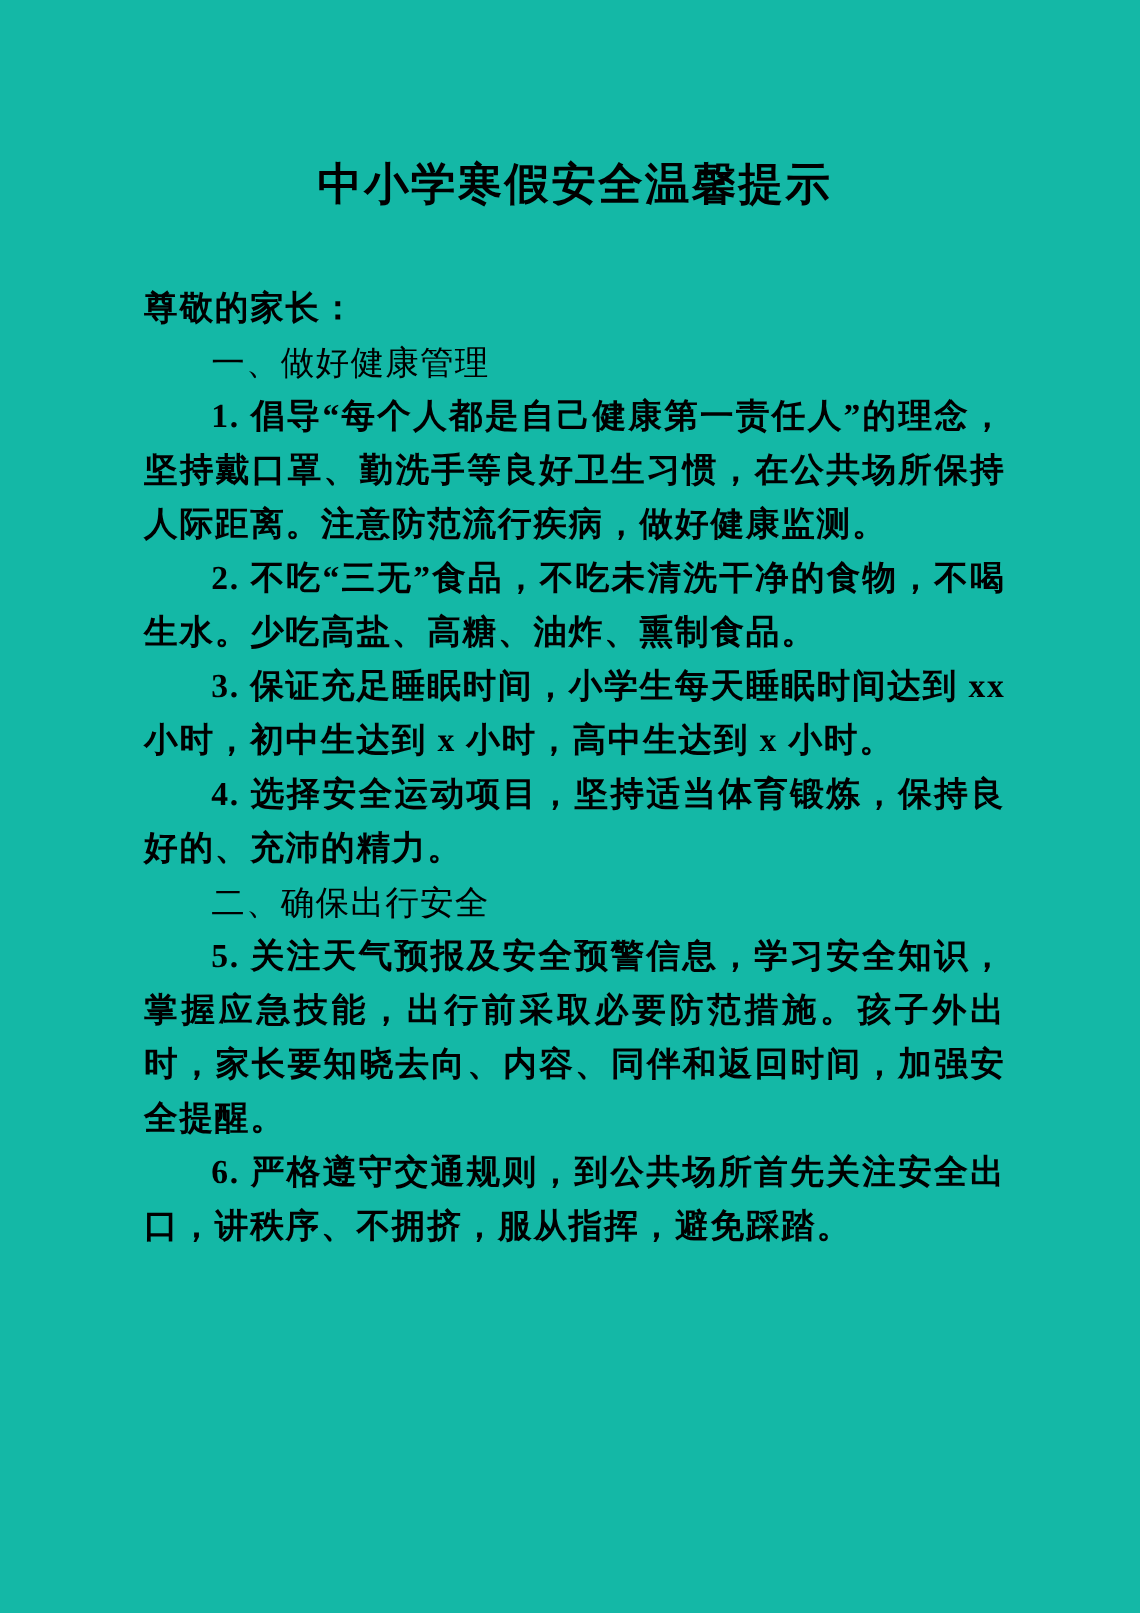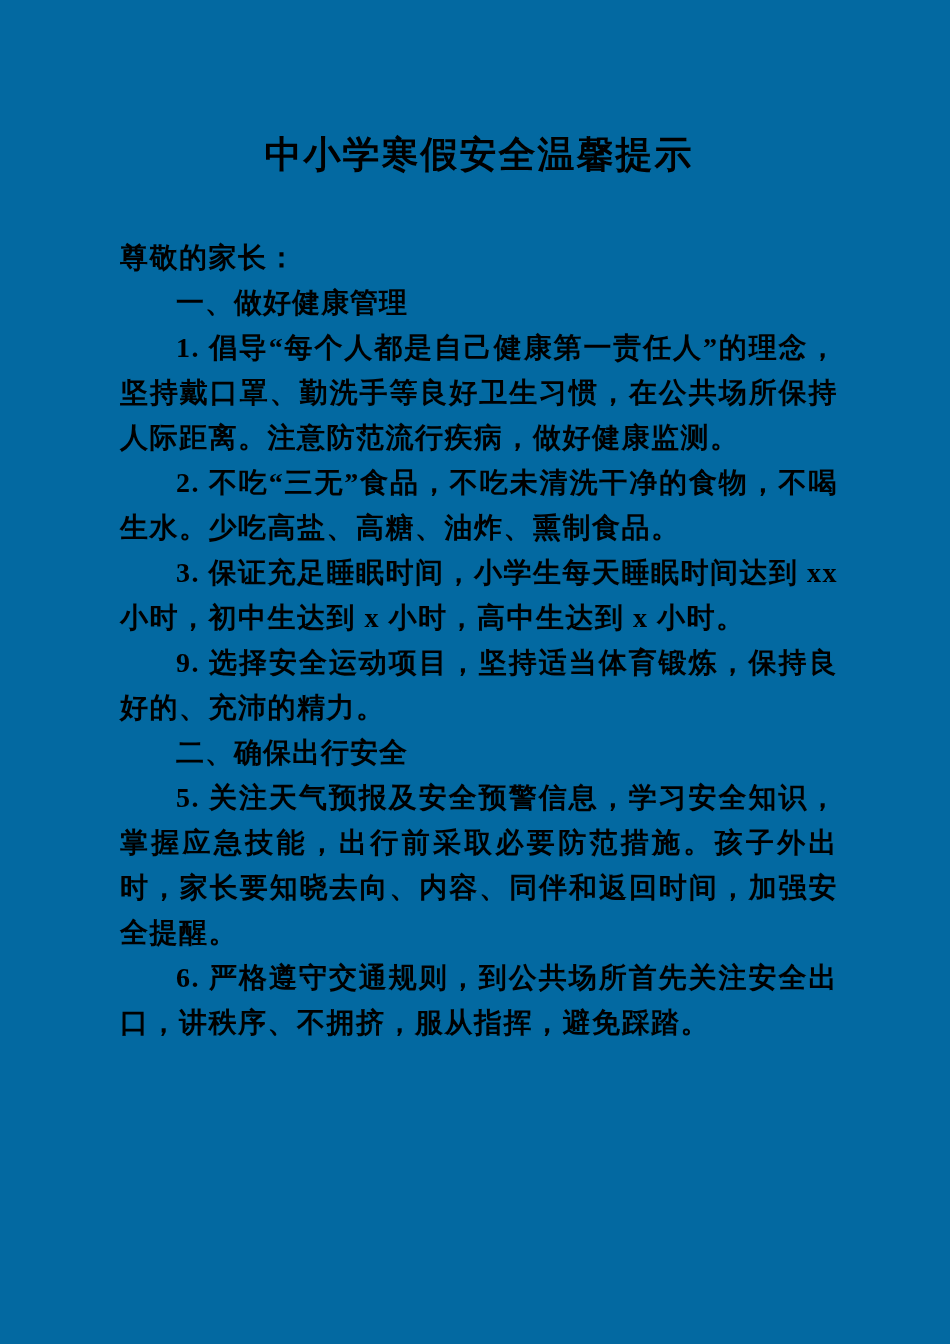--- a/index.html
+++ b/index.html
@@ -5,21 +5,21 @@
   html, body {
     margin: 0;
     padding: 0;
     background: #ffffff;
   }
   .page {
     position: relative;
     width: 950px;
     height: 1344px;
     box-sizing: border-box;
-    background: #0369a1;
+    background: #14b8a6;
     color: #000000;
     padding: 130px 112px 0 120px;
     overflow: hidden;
   }
   .doc-title {
     font-family: "Liberation Serif", "DejaVu Serif", serif;
     font-size: 37px;
     font-weight: bold;
     line-height: 50px;
     text-align: center;
@@ -35,21 +35,21 @@
     text-align: justify;
     text-justify: inter-ideograph;
     font-weight: bold;
   }
   .para.indent {
     text-indent: 2em;
   }
   .section-heading {
     font-family: "Liberation Sans", "DejaVu Sans", sans-serif;
     font-size: 28px;
-    font-weight: bold;
+    font-weight: normal;
     line-height: 45px;
     letter-spacing: 1px;
     margin: 0;
     text-indent: 2em;
   }
 </style>
 </head>
 <body>
 
 <div class="page">
@@ -60,21 +60,21 @@
 
 
   <h2 class="section-heading">一、做好健康管理</h2>
 
   <p class="para indent">1. 倡导“每个人都是自己健康第一责任人”的理念，坚持戴口罩、勤洗手等良好卫生习惯，在公共场所保持人际距离。注意防范流行疾病，做好健康监测。</p>
 
   <p class="para indent">2. 不吃“三无”食品，不吃未清洗干净的食物，不喝生水。少吃高盐、高糖、油炸、熏制食品。</p>
 
   <p class="para indent">3. 保证充足睡眠时间，小学生每天睡眠时间达到 xx 小时，初中生达到 x 小时，高中生达到 x 小时。</p>
 
-  <p class="para indent">9. 选择安全运动项目，坚持适当体育锻炼，保持良好的、充沛的精力。</p>
+  <p class="para indent">4. 选择安全运动项目，坚持适当体育锻炼，保持良好的、充沛的精力。</p>
 
   <h2 class="section-heading">二、确保出行安全</h2>
 
   <p class="para indent">5. 关注天气预报及安全预警信息，学习安全知识，掌握应急技能，出行前采取必要防范措施。孩子外出时，家长要知晓去向、内容、同伴和返回时间，加强安全提醒。</p>
 
   <p class="para indent">6. 严格遵守交通规则，到公共场所首先关注安全出口，讲秩序、不拥挤，服从指挥，避免踩踏。</p>
 
 </div>
 
 </body></html>

